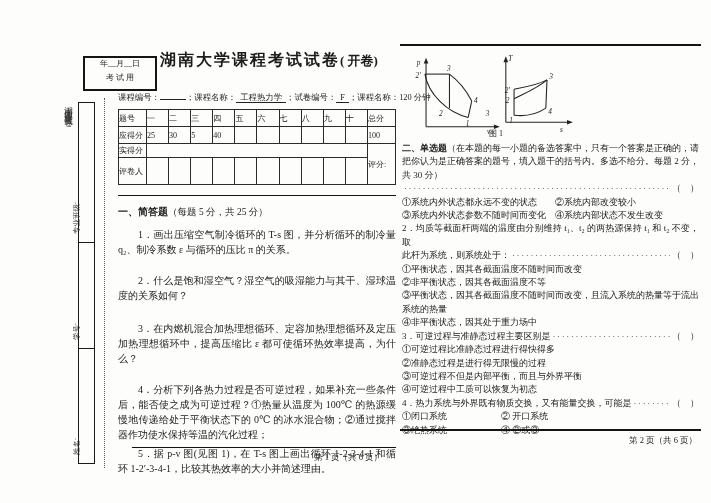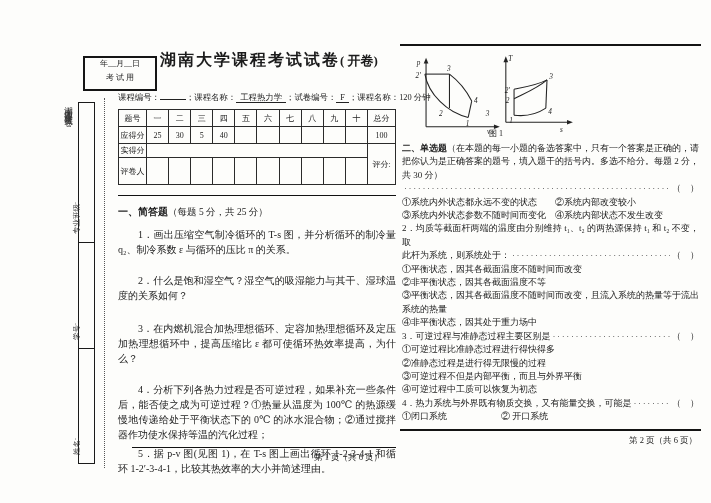--- a/index.html
+++ b/index.html
@@ -27,21 +27,21 @@
   .side-sec:last-child { border-bottom:none; }
   .side-sec span { position:absolute; left:3px; bottom:8px; transform:rotate(-90deg);
                    transform-origin:left bottom; white-space:nowrap; font-size:7.5px; color:#333; }
   .bind-line { position:absolute; left:42px; top:58px; height:370px;
                border-left:1.6px dotted #555; }
   .p1-content { position:absolute; left:56px; top:52px; width:278px; }
   .course-line { font-size:8.4px; white-space:nowrap; color:#222; }
   .u-blank { display:inline-block; min-width:26px; border-bottom:1px solid #222; height:8px; }
   .u-val { border-bottom:1px solid #222; padding:0 4px; }
   table.score { border-collapse:collapse; width:100%; margin-top:6px; table-layout:fixed; }
-  table.score td { border:1px solid #2b2b2b; text-align:center; font-size:8px;
+  table.score td { border:1px solid #2b2b2b; text-align:left; font-size:8px;
                    padding:0; color:#222; overflow:hidden; }
   table.score .lab { width:28px; }
   table.score .tot { width:28px; }
   tr.r-head td { height:17px; }
   tr.r-exp td  { height:17px; }
   tr.r-act td  { height:14px; }
   tr.r-grd td  { height:27px; }
   td.grade-cell { font-size:7.5px; }
   .rule { border-top:1.6px solid #111; margin-top:10px; }
   .sec1-head { margin-top:9px; font-size:9.5px; }
@@ -258,17 +258,18 @@
     <p>②准静态过程是进行得无限慢的过程</p>
     <p>③可逆过程不但是内部平衡，而且与外界平衡</p>
     <p>④可逆过程中工质可以恢复为初态</p>
 
     <p class="qline">
       <span class="qt">4．热力系统与外界既有物质交换，又有能量交换，可能是</span>
       <span class="dots">································································</span>
       <span class="br">（　）</span>
     </p>
     <p>①闭口系统　　　　　　② 开口系统</p>
+    <p>③绝热系统　　　　　　④ ②或③</p>
   </div>
 
   <div class="p2-footer-line"></div>
   <div class="p2-footer">第 2 页（共 6 页）</div>
 </div>
 
 </body></html>

